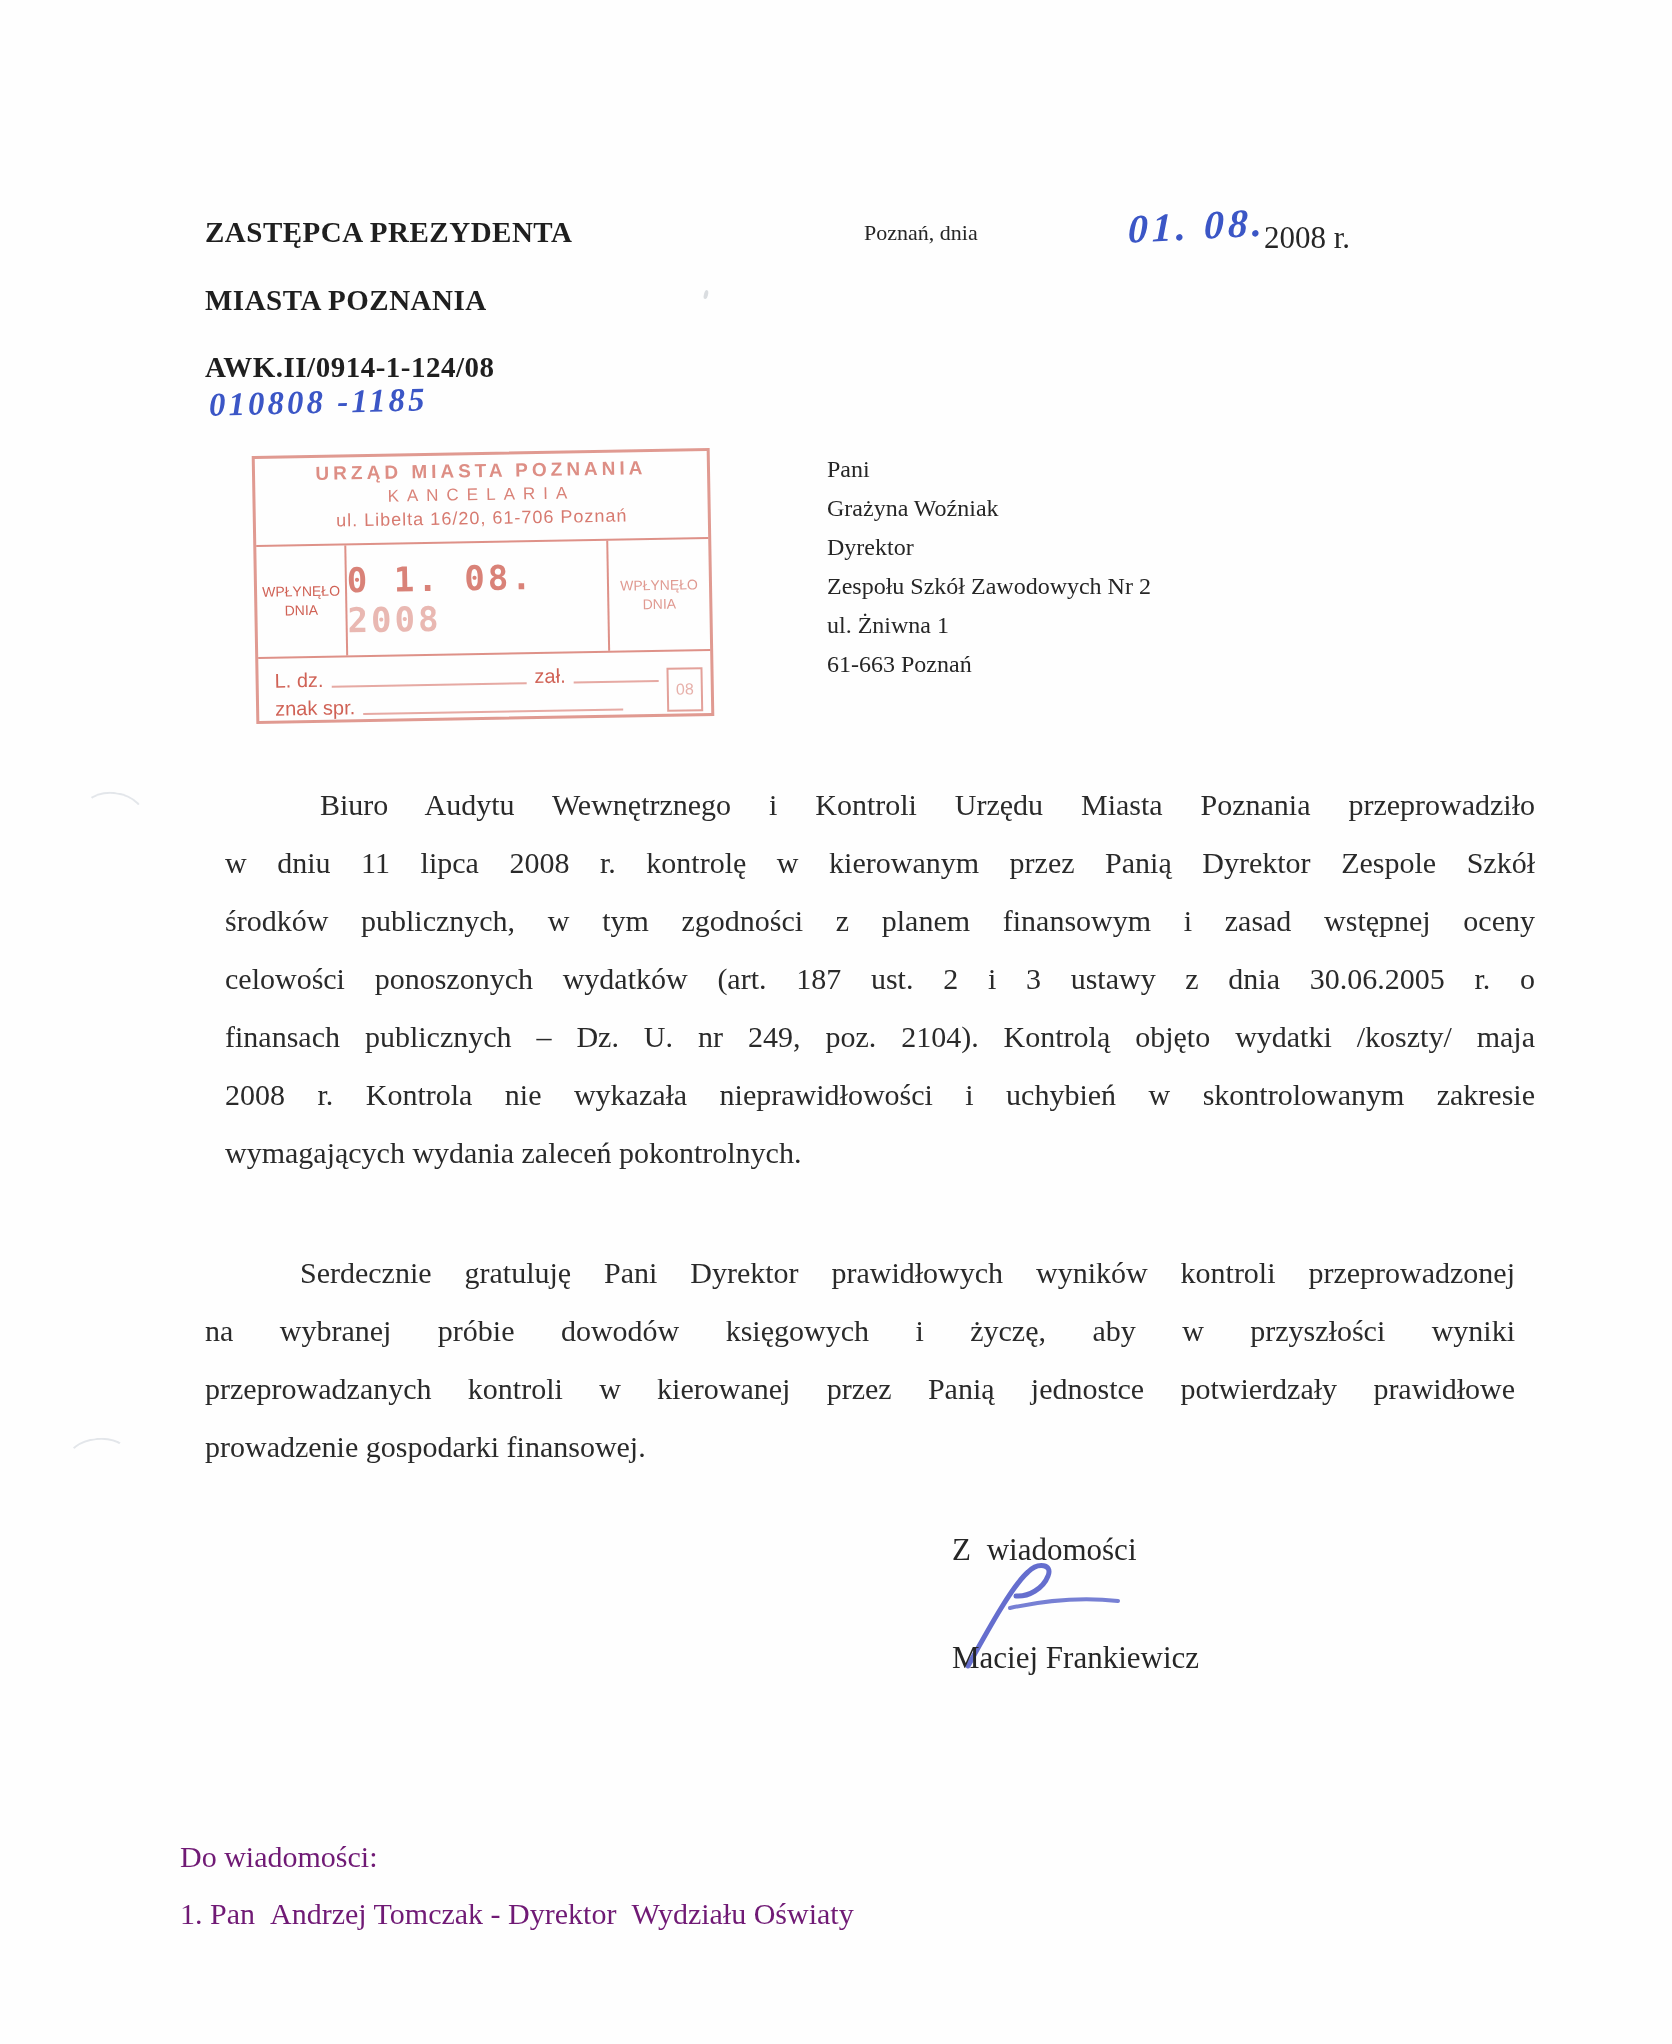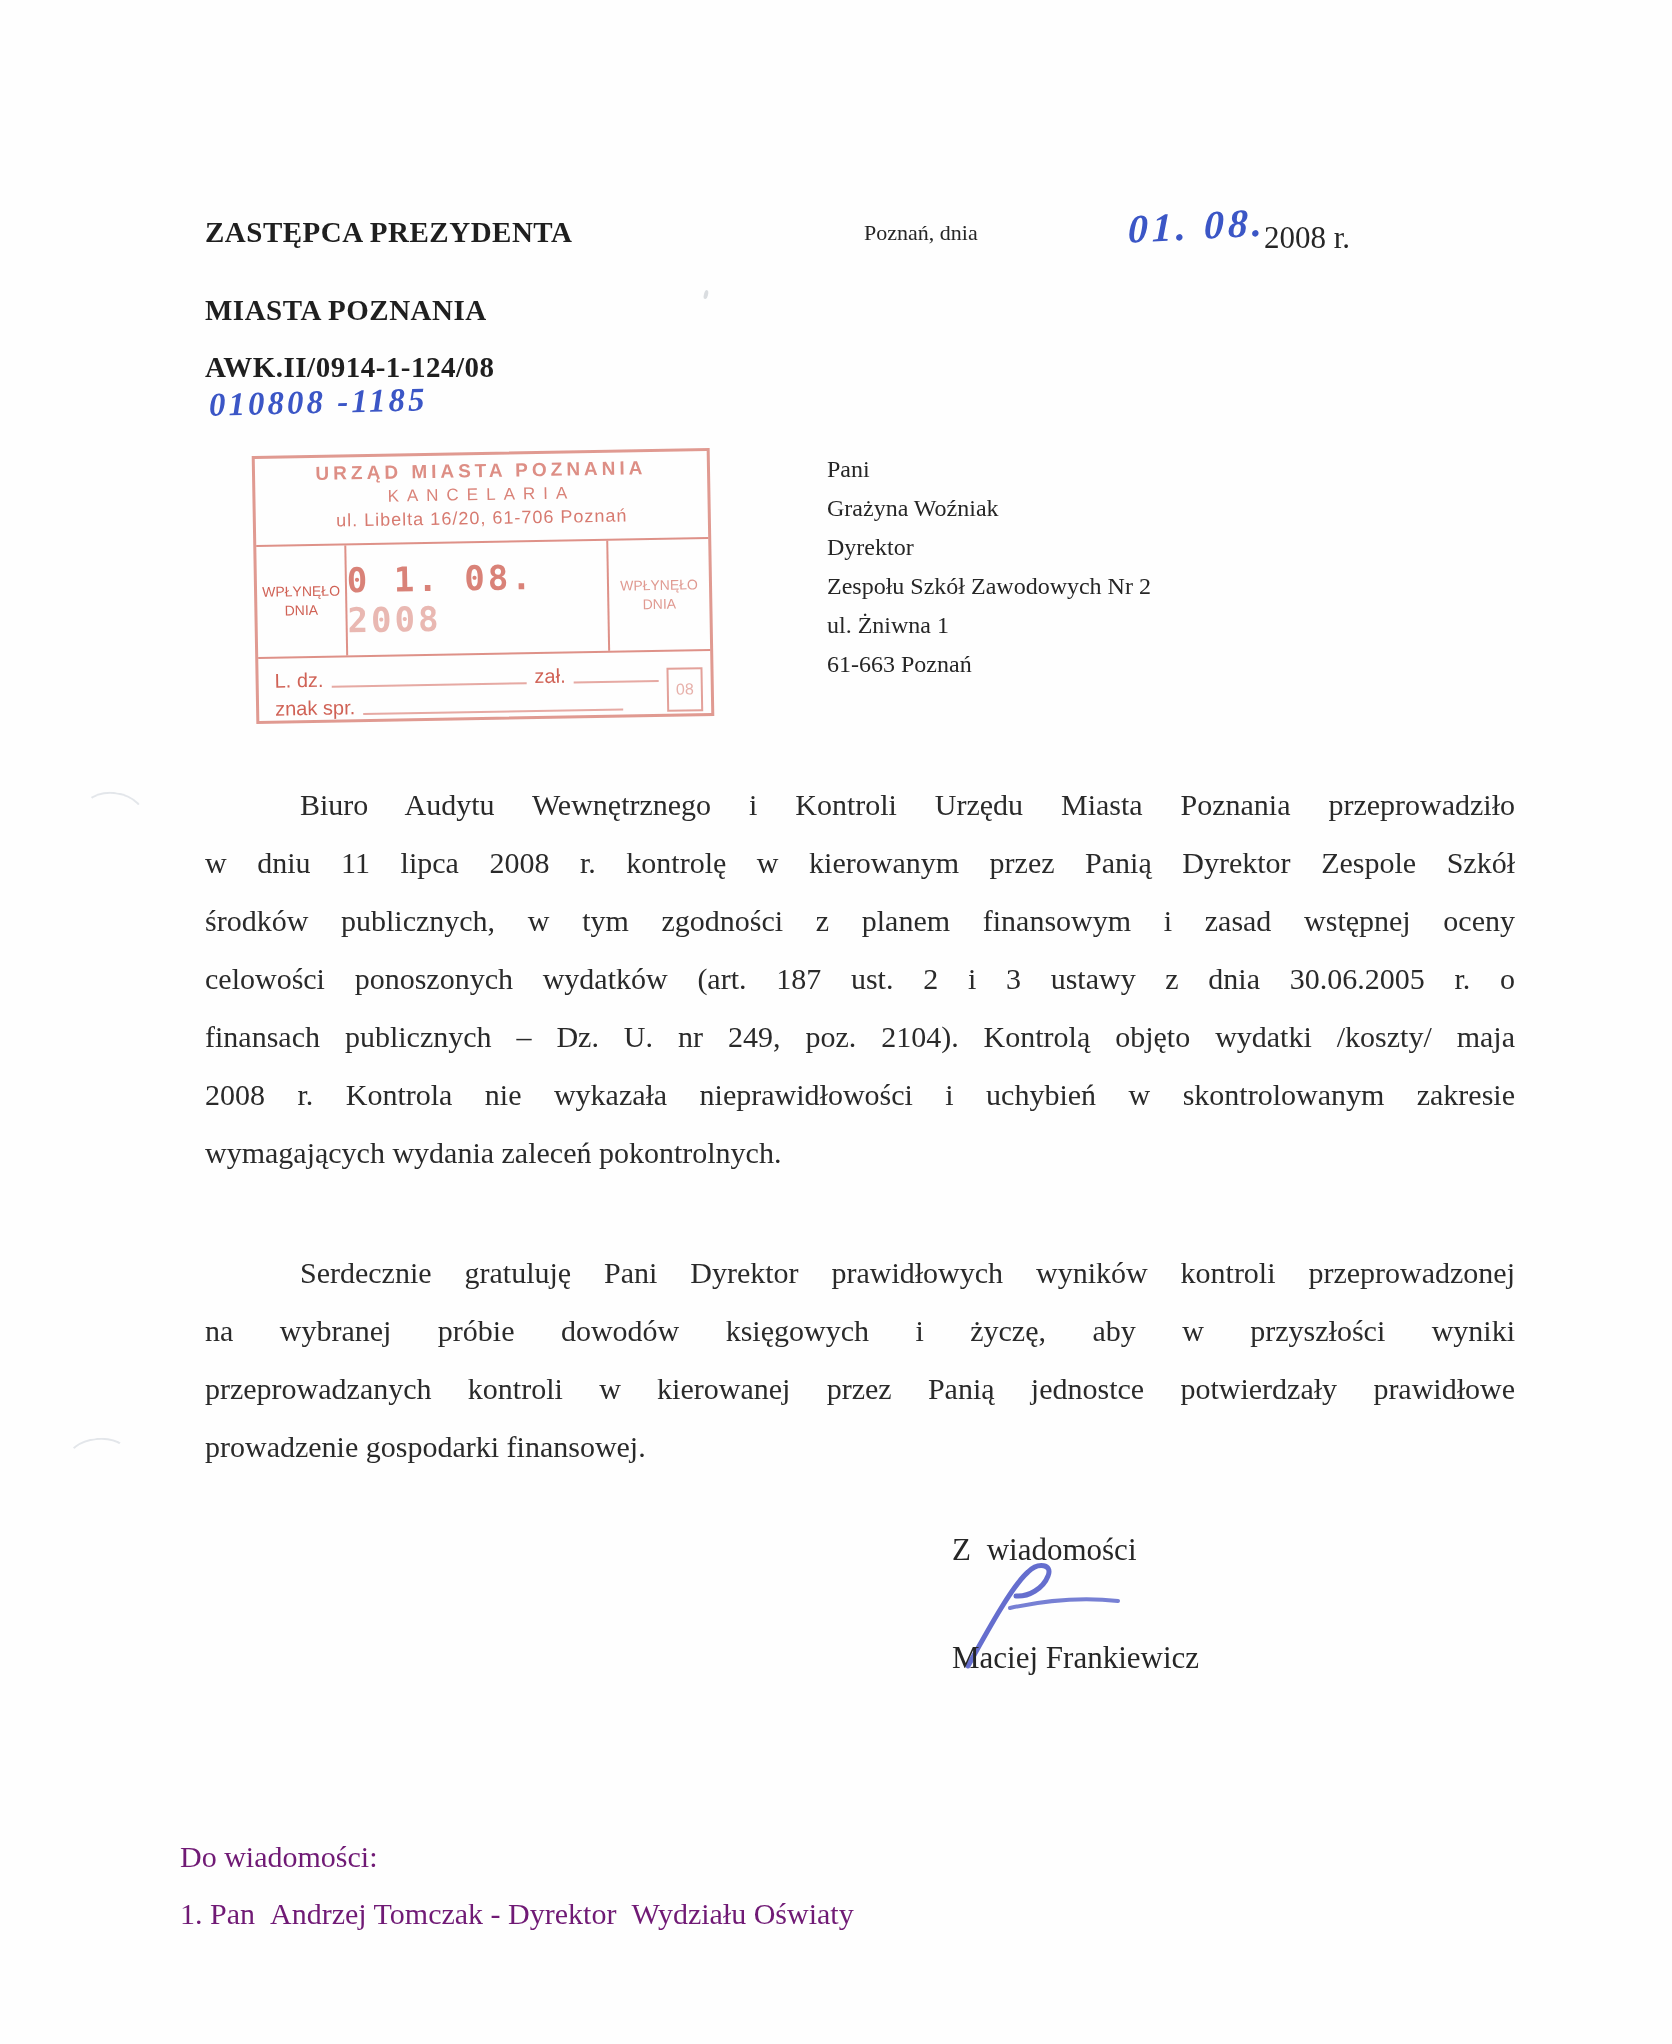--- a/index.html
+++ b/index.html
@@ -6,21 +6,21 @@
   body{
     width:1672px;height:2044px;position:relative;overflow:hidden;
     background:#fefefe;
     font-family:"Liberation Serif", serif;
     color:#262626;
   }
   .abs{position:absolute;}
 
   
   .sender-line{left:193px;font-weight:bold;font-size:29px;letter-spacing:.5px;color:#1f1f1f;}
-  .sl1{top:216px;} .sl2{top:284px;margin-top:10px;} .sl3{top:351px;}
+  .sl1{top:216px;} .sl2{top:284px;} .sl3{top:351px;}
   .hand-note{
     left:197px;top:384px;font-size:33px;font-style:italic;font-weight:bold;
     color:#3b56c6;letter-spacing:3px;transform:rotate(-1.5deg);
   }
 
   
   .place-label{left:852px;top:220px;font-size:22px;}
   .hand-date{
     left:1116px;top:202px;font-size:40px;font-style:italic;font-weight:bold;
     color:#3b56c6;letter-spacing:4px;transform:rotate(-3deg) skewX(-4deg);
@@ -56,21 +56,21 @@
     border:2px solid rgba(205,87,74,.6);font-size:16px;color:rgba(205,87,74,.5);
     display:flex;align-items:center;justify-content:center;
   }
 
   
   .addressee{left:815px;top:450px;font-size:24px;}
   .addressee div{line-height:39px;}
 
   
   .body-par{left:193px;width:1310px;font-size:30px;color:#2a2a2a;}
-  .p1{top:776px;} .p2{top:1244px;}
+  .p1{top:776px;margin-left:20px;} .p2{top:1244px;}
   .bline{line-height:58px;text-align:justify;text-align-last:justify;}
   .bline.first{text-indent:95px;}
   .bline.last{text-align-last:left;}
 
   
   .valediction{left:940px;top:1532px;font-size:31px;word-spacing:8px;}
   .signature{left:948px;top:1560px;}
   .signer{left:940px;top:1640px;font-size:31px;}
 
   

